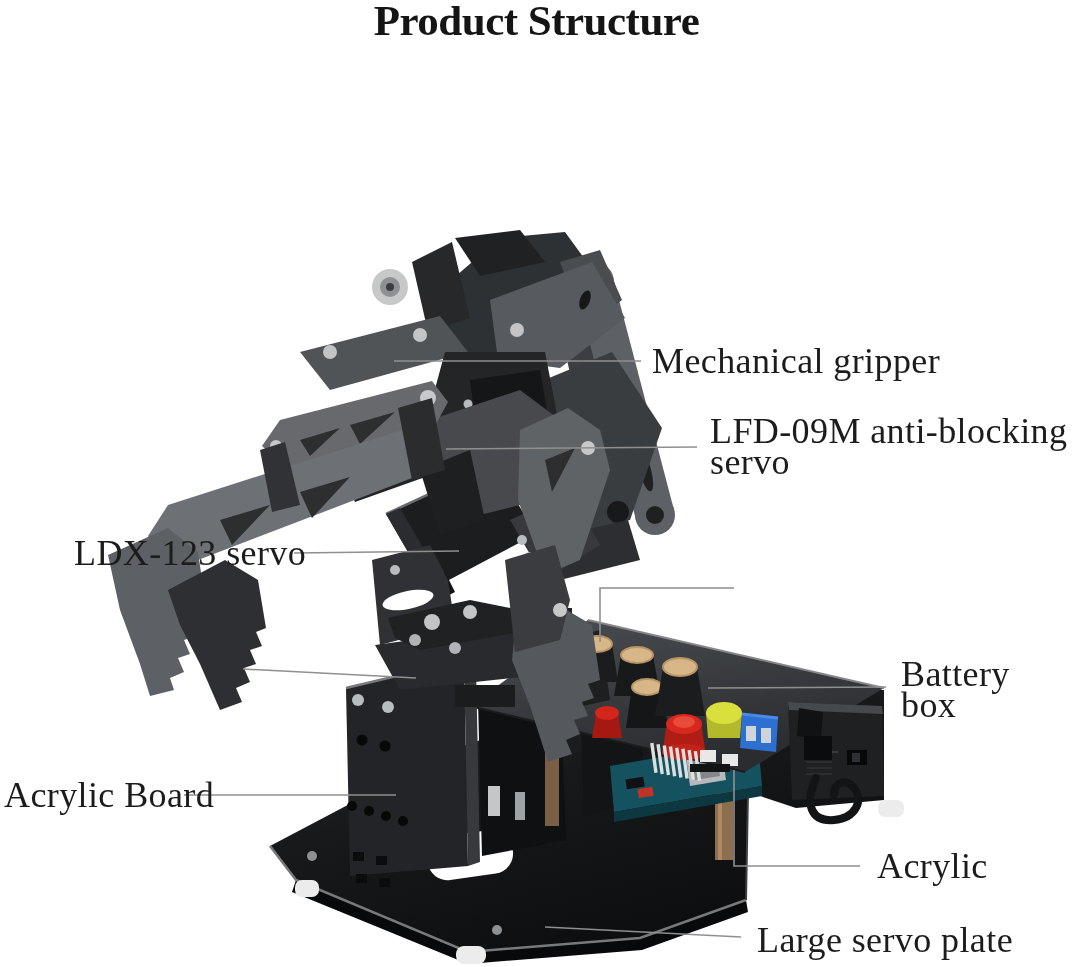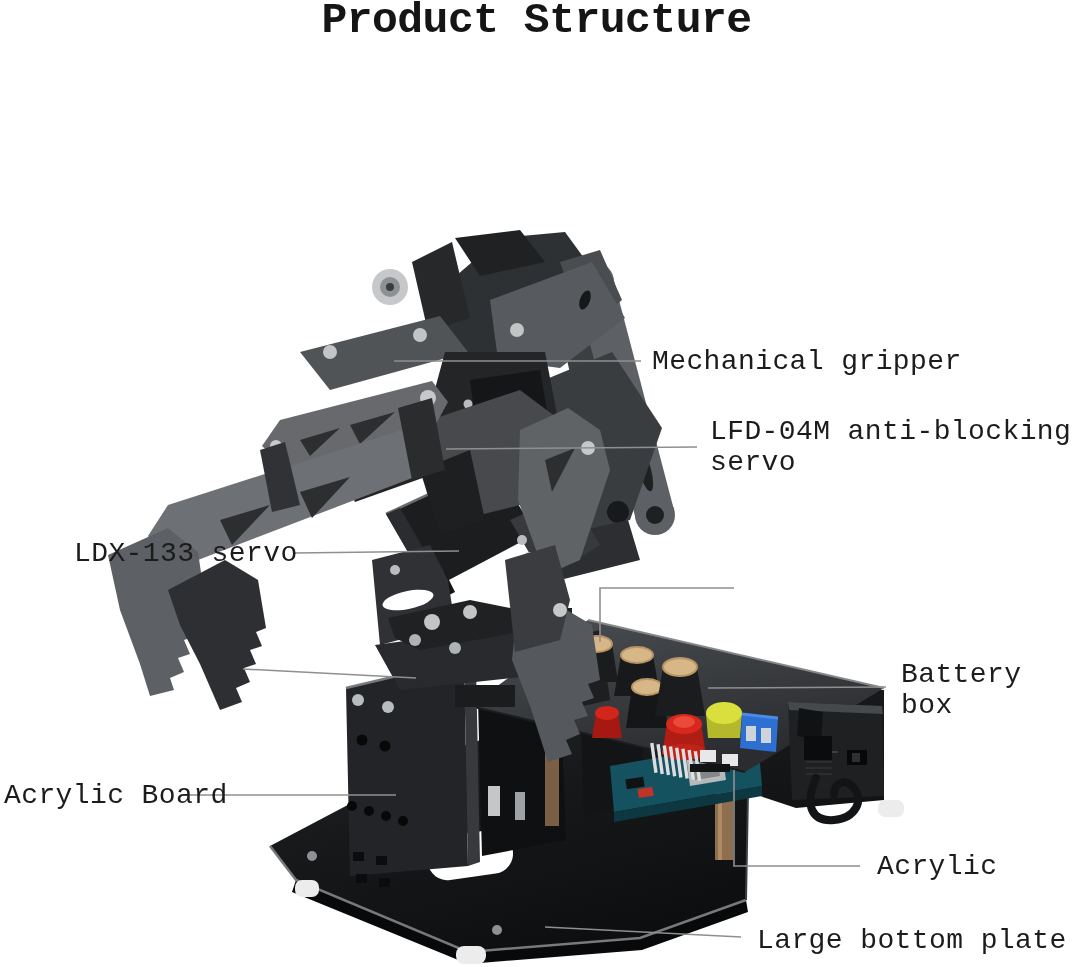--- a/index.html
+++ b/index.html
@@ -1,21 +1,21 @@
 <!DOCTYPE html>
 <html><head>
 <meta charset="utf-8">
 <style>
   html,body{margin:0;padding:0;background:#ffffff;}
   .page{position:relative;width:1073px;height:967px;background:#fff;overflow:hidden;
-        font-family:Liberation Mono, monospace;}
+        font-family:Liberation Serif, serif;}
   .title{position:absolute;left:0;top:-4px;width:1073px;text-align:center;margin:0;
          font-size:43px;font-weight:700;letter-spacing:-0.5px;color:#151515;}
   .art{position:absolute;left:0;top:0;width:1073px;height:967px;}
-  .label{position:absolute;transform:translateY(-50%);font-size:28px;font-weight:400;
+  .label{position:absolute;transform:translateY(-50%);font-size:36px;font-weight:400;
          color:#1c1c1c;letter-spacing:0.4px;white-space:pre-line;line-height:31px;}
 </style>
 </head>
 <body>
 
 <div class="page">
 
   <h1 class="title">Product Structure</h1>
 
   <svg class="art" viewBox="0 0 1073 967" xmlns="http://www.w3.org/2000/svg">
@@ -267,20 +267,20 @@
       <polyline points="600,642 600,588 734,588"></polyline>
       <line x1="243" y1="669" x2="416" y2="678"></line>
       <line x1="708" y1="688" x2="886" y2="687"></line>
       <line x1="184" y1="795" x2="396" y2="795"></line>
       <polyline points="734,770 734,866 860,866"></polyline>
       <line x1="545" y1="927" x2="741" y2="937"></line>
     </g>
   </svg>
 
   <div class="label" style="left:652px;top:361px">Mechanical gripper</div>
-  <div class="label" style="left:710px;top:447px">LFD-04M anti-blocking servo</div>
-  <div class="label" style="left:74px;top:553px">LDX-133 servo</div>
+  <div class="label" style="left:710px;top:447px">LFD-09M anti-blocking servo</div>
+  <div class="label" style="left:74px;top:553px">LDX-123 servo</div>
   <div class="label" style="left:4px;top:795px">Acrylic Board</div>
   <div class="label" style="left:901px;top:690px">Battery box</div>
   <div class="label" style="left:877px;top:866px">Acrylic</div>
-  <div class="label" style="left:757px;top:940px">Large bottom plate</div>
+  <div class="label" style="left:757px;top:940px">Large servo plate</div>
 
 </div>
 
 </body></html>

